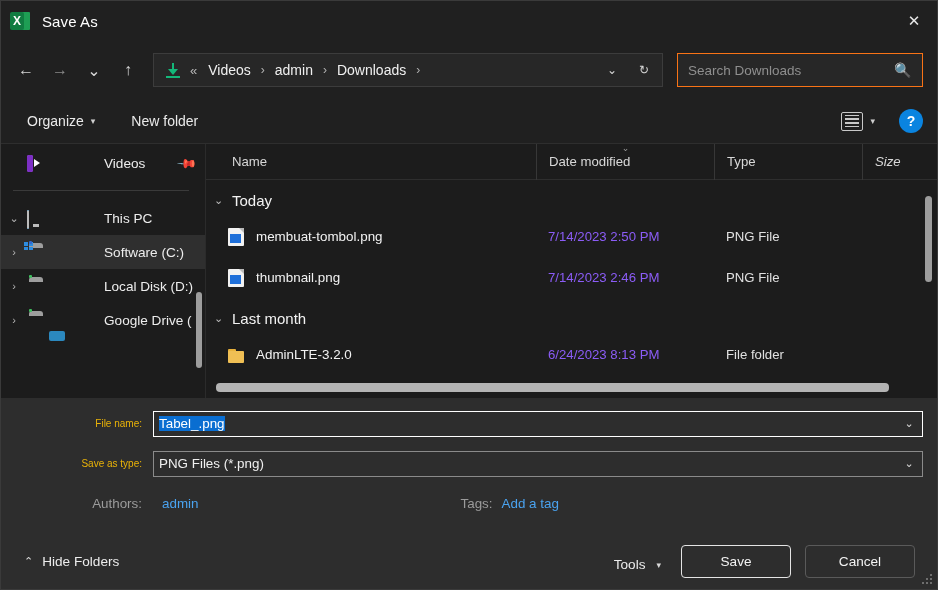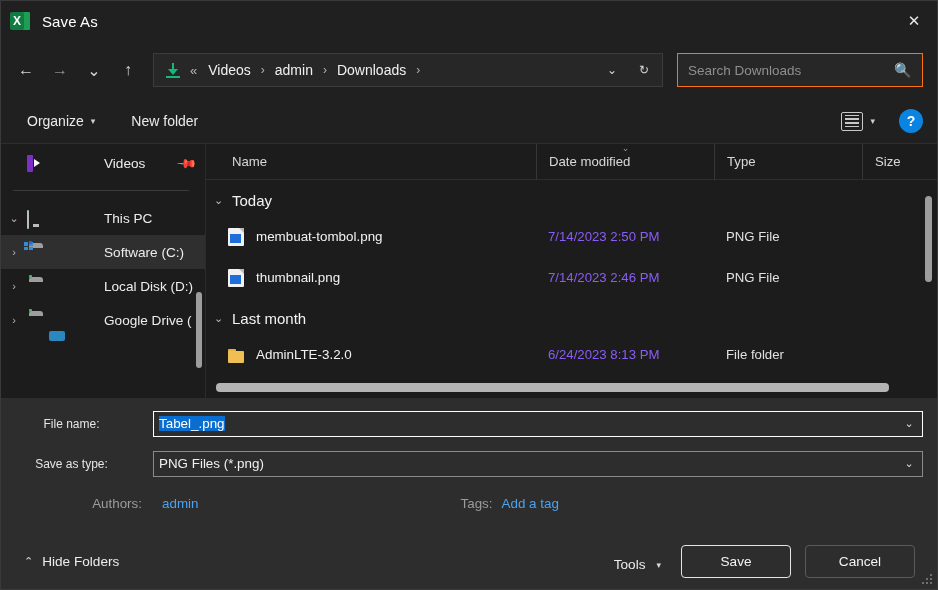--- a/index.html
+++ b/index.html
@@ -241,21 +241,21 @@
   }
   .col {
     font-size: 13.2px; color: #d8d8d8;
     padding-left: 12px; position: relative; height: 36px;
     display: flex; align-items: center;
   }
   .col + .col { border-left: 1px solid #373737; }
   .col.name { flex: 0 0 330px; padding-left: 26px; }
   .col.date { flex: 0 0 178px; }
   .col.type { flex: 0 0 148px; }
-  .col.size { flex: 1 1 auto; }
+  .col.size { flex: 1 1 auto; font-style: italic; }
   .sort-mark {
     position: absolute; left: 50%; top: 0; transform: translateX(-50%);
     color: #9a9a9a; font-size: 9px; line-height: 9px;
   }
   .group-row {
     height: 32px; display: flex; align-items: center;
     padding-left: 8px; margin-top: 4px;
   }
   .grp-chev { color: #bdbdbd; font-size: 11px; width: 18px; }
   .grp-label { font-size: 15px; color: #f2f2f2; }
@@ -300,22 +300,22 @@
     width: 7px; height: 86px; background: #9d9d9d; border-radius: 4px;
   }
 
   
   .form {
     flex: 0 0 136px; background: #2d2d2d;
     padding: 10px 14px 0 0;
   }
   .form-row { display: flex; align-items: center; height: 31px; margin-bottom: 9px; }
   .form-label {
-    flex: 0 0 152px; text-align: center; padding-right: 11px;
-    font-size: 12px; color: #e5e5e5;
+    flex: 0 0 152px; text-align: right; padding-right: 11px;
+    font-size: 10px; color: #eab308;
   }
   .combo {
     flex: 1 1 auto; height: 26px;
     background: #2d2d2d; border: 1px solid #8a8a8a;
     display: flex; align-items: center; min-width: 0;
   }
   .combo.focused { border-color: #ffffff; }
   .combo .val {
     flex: 1 1 auto; font-size: 13.4px; color: #f0f0f0;
     padding-left: 5px; white-space: nowrap; overflow: hidden;

